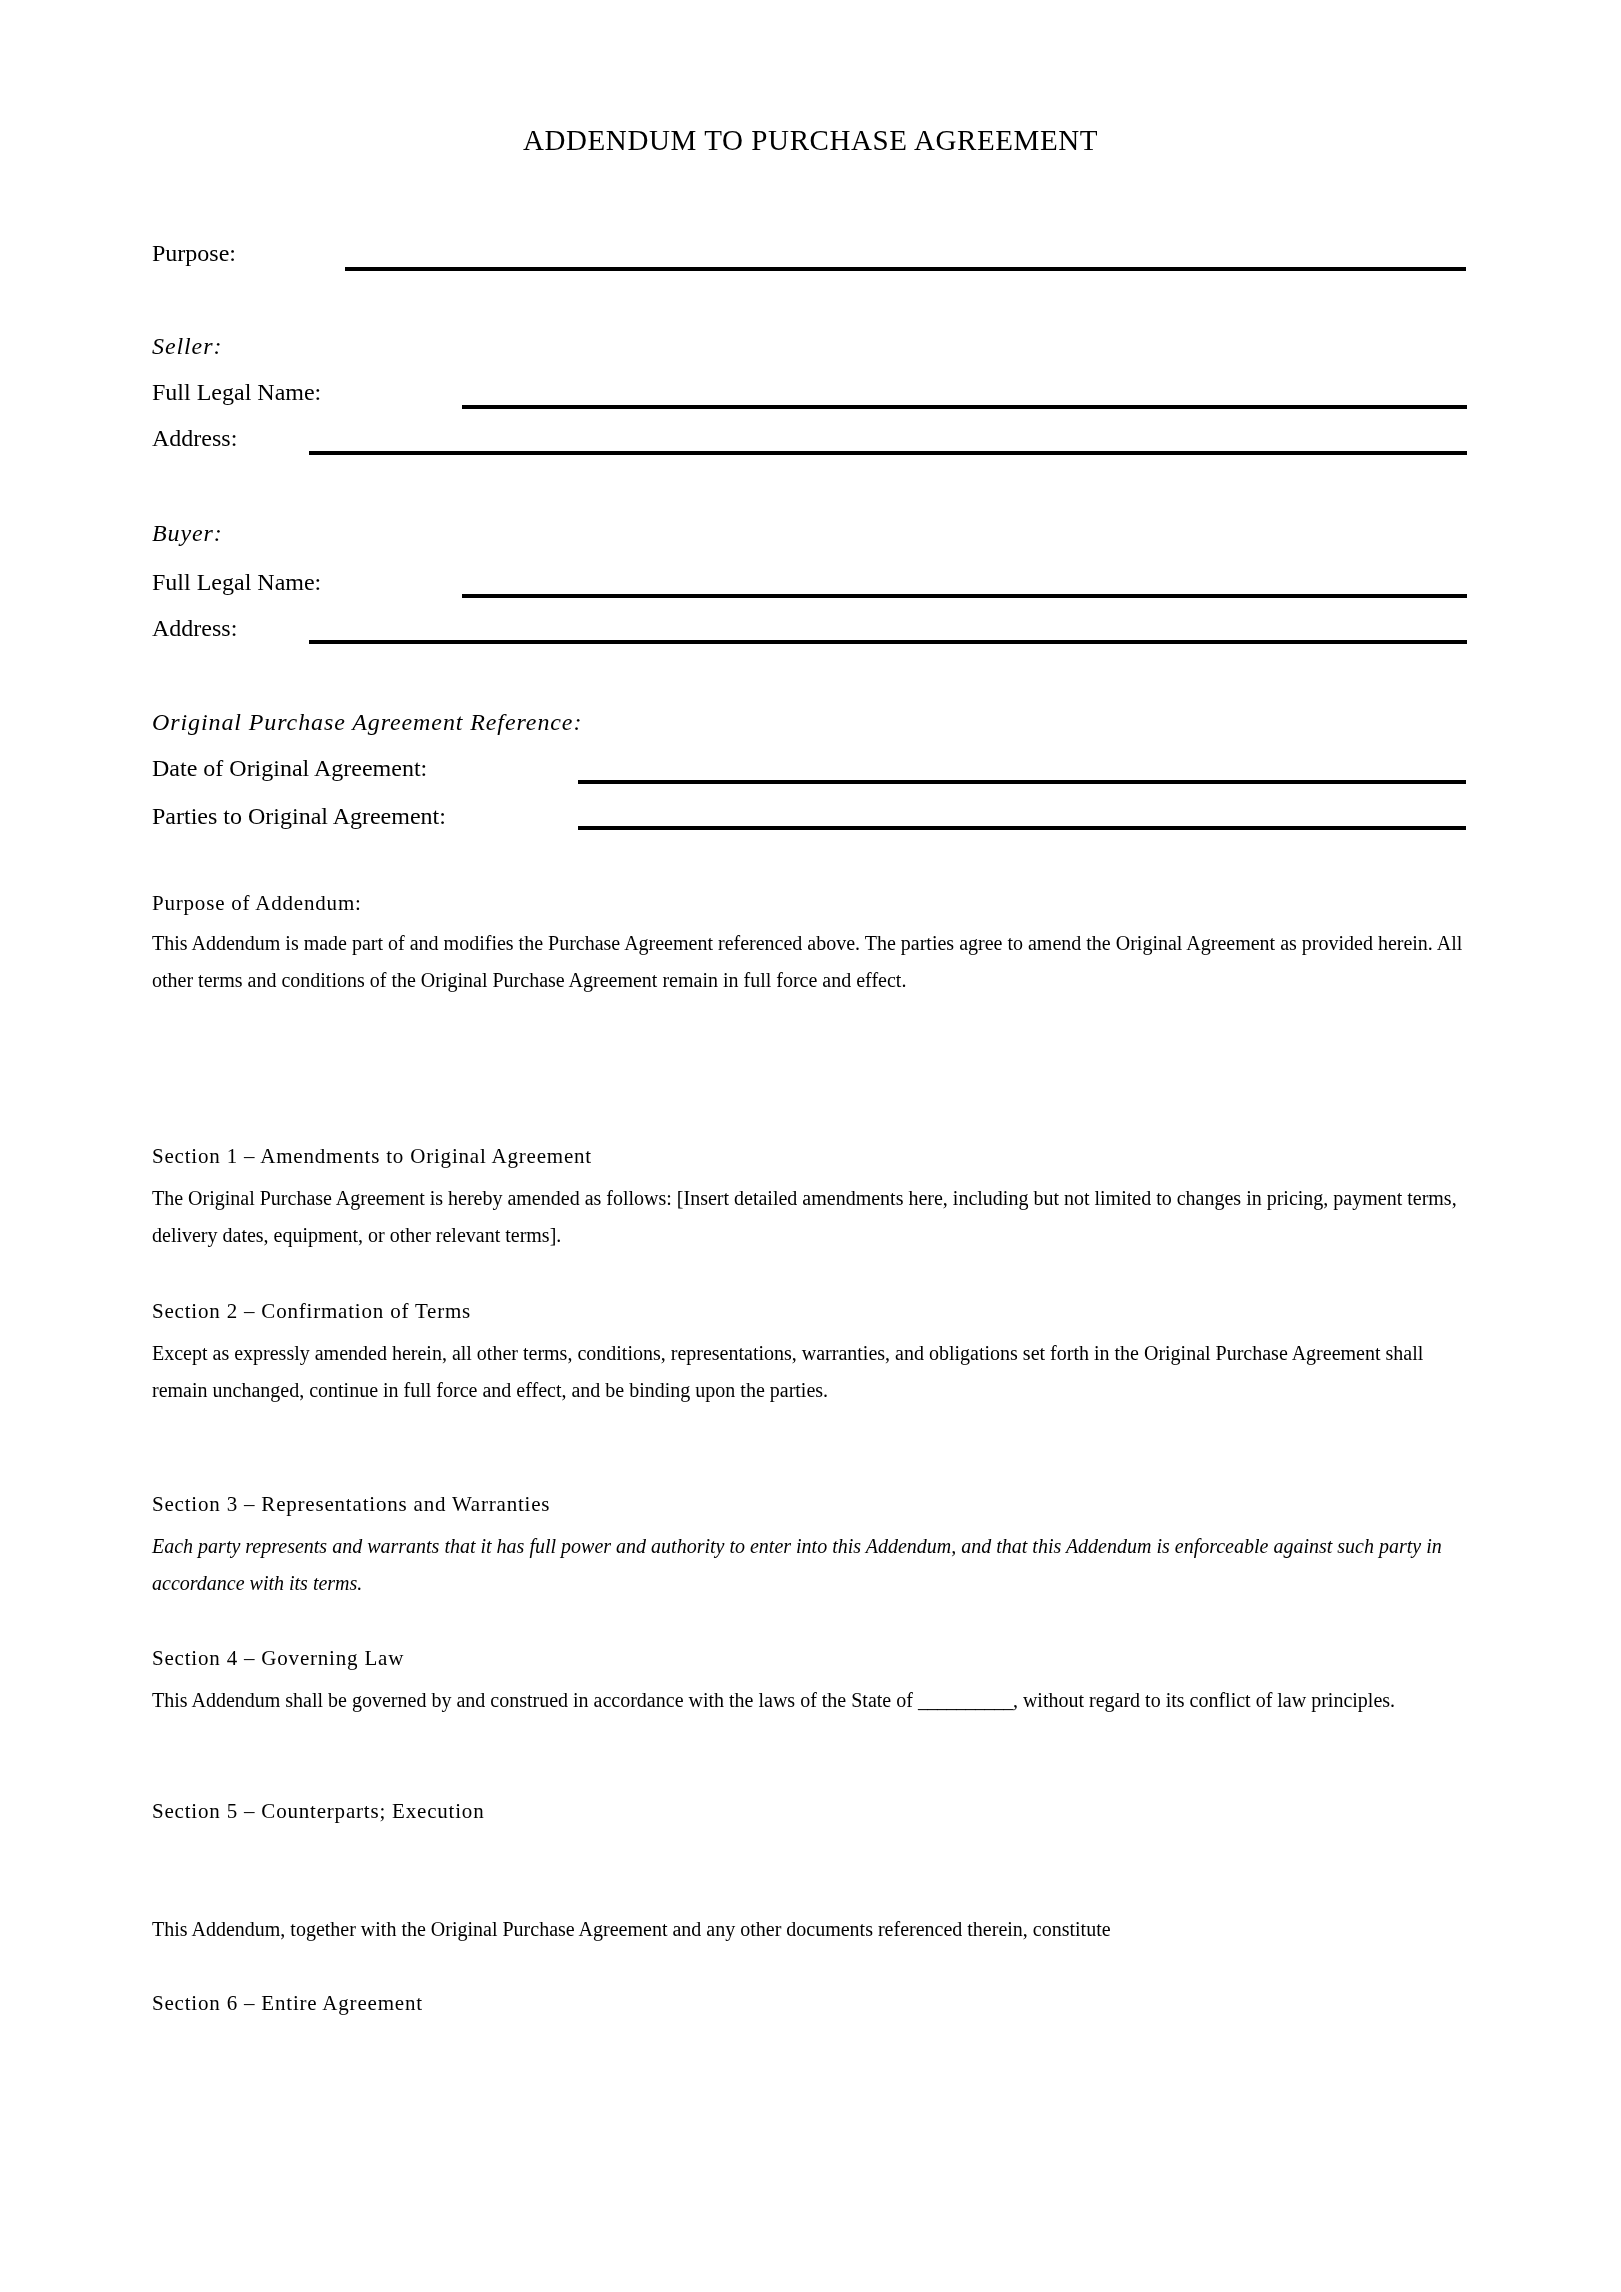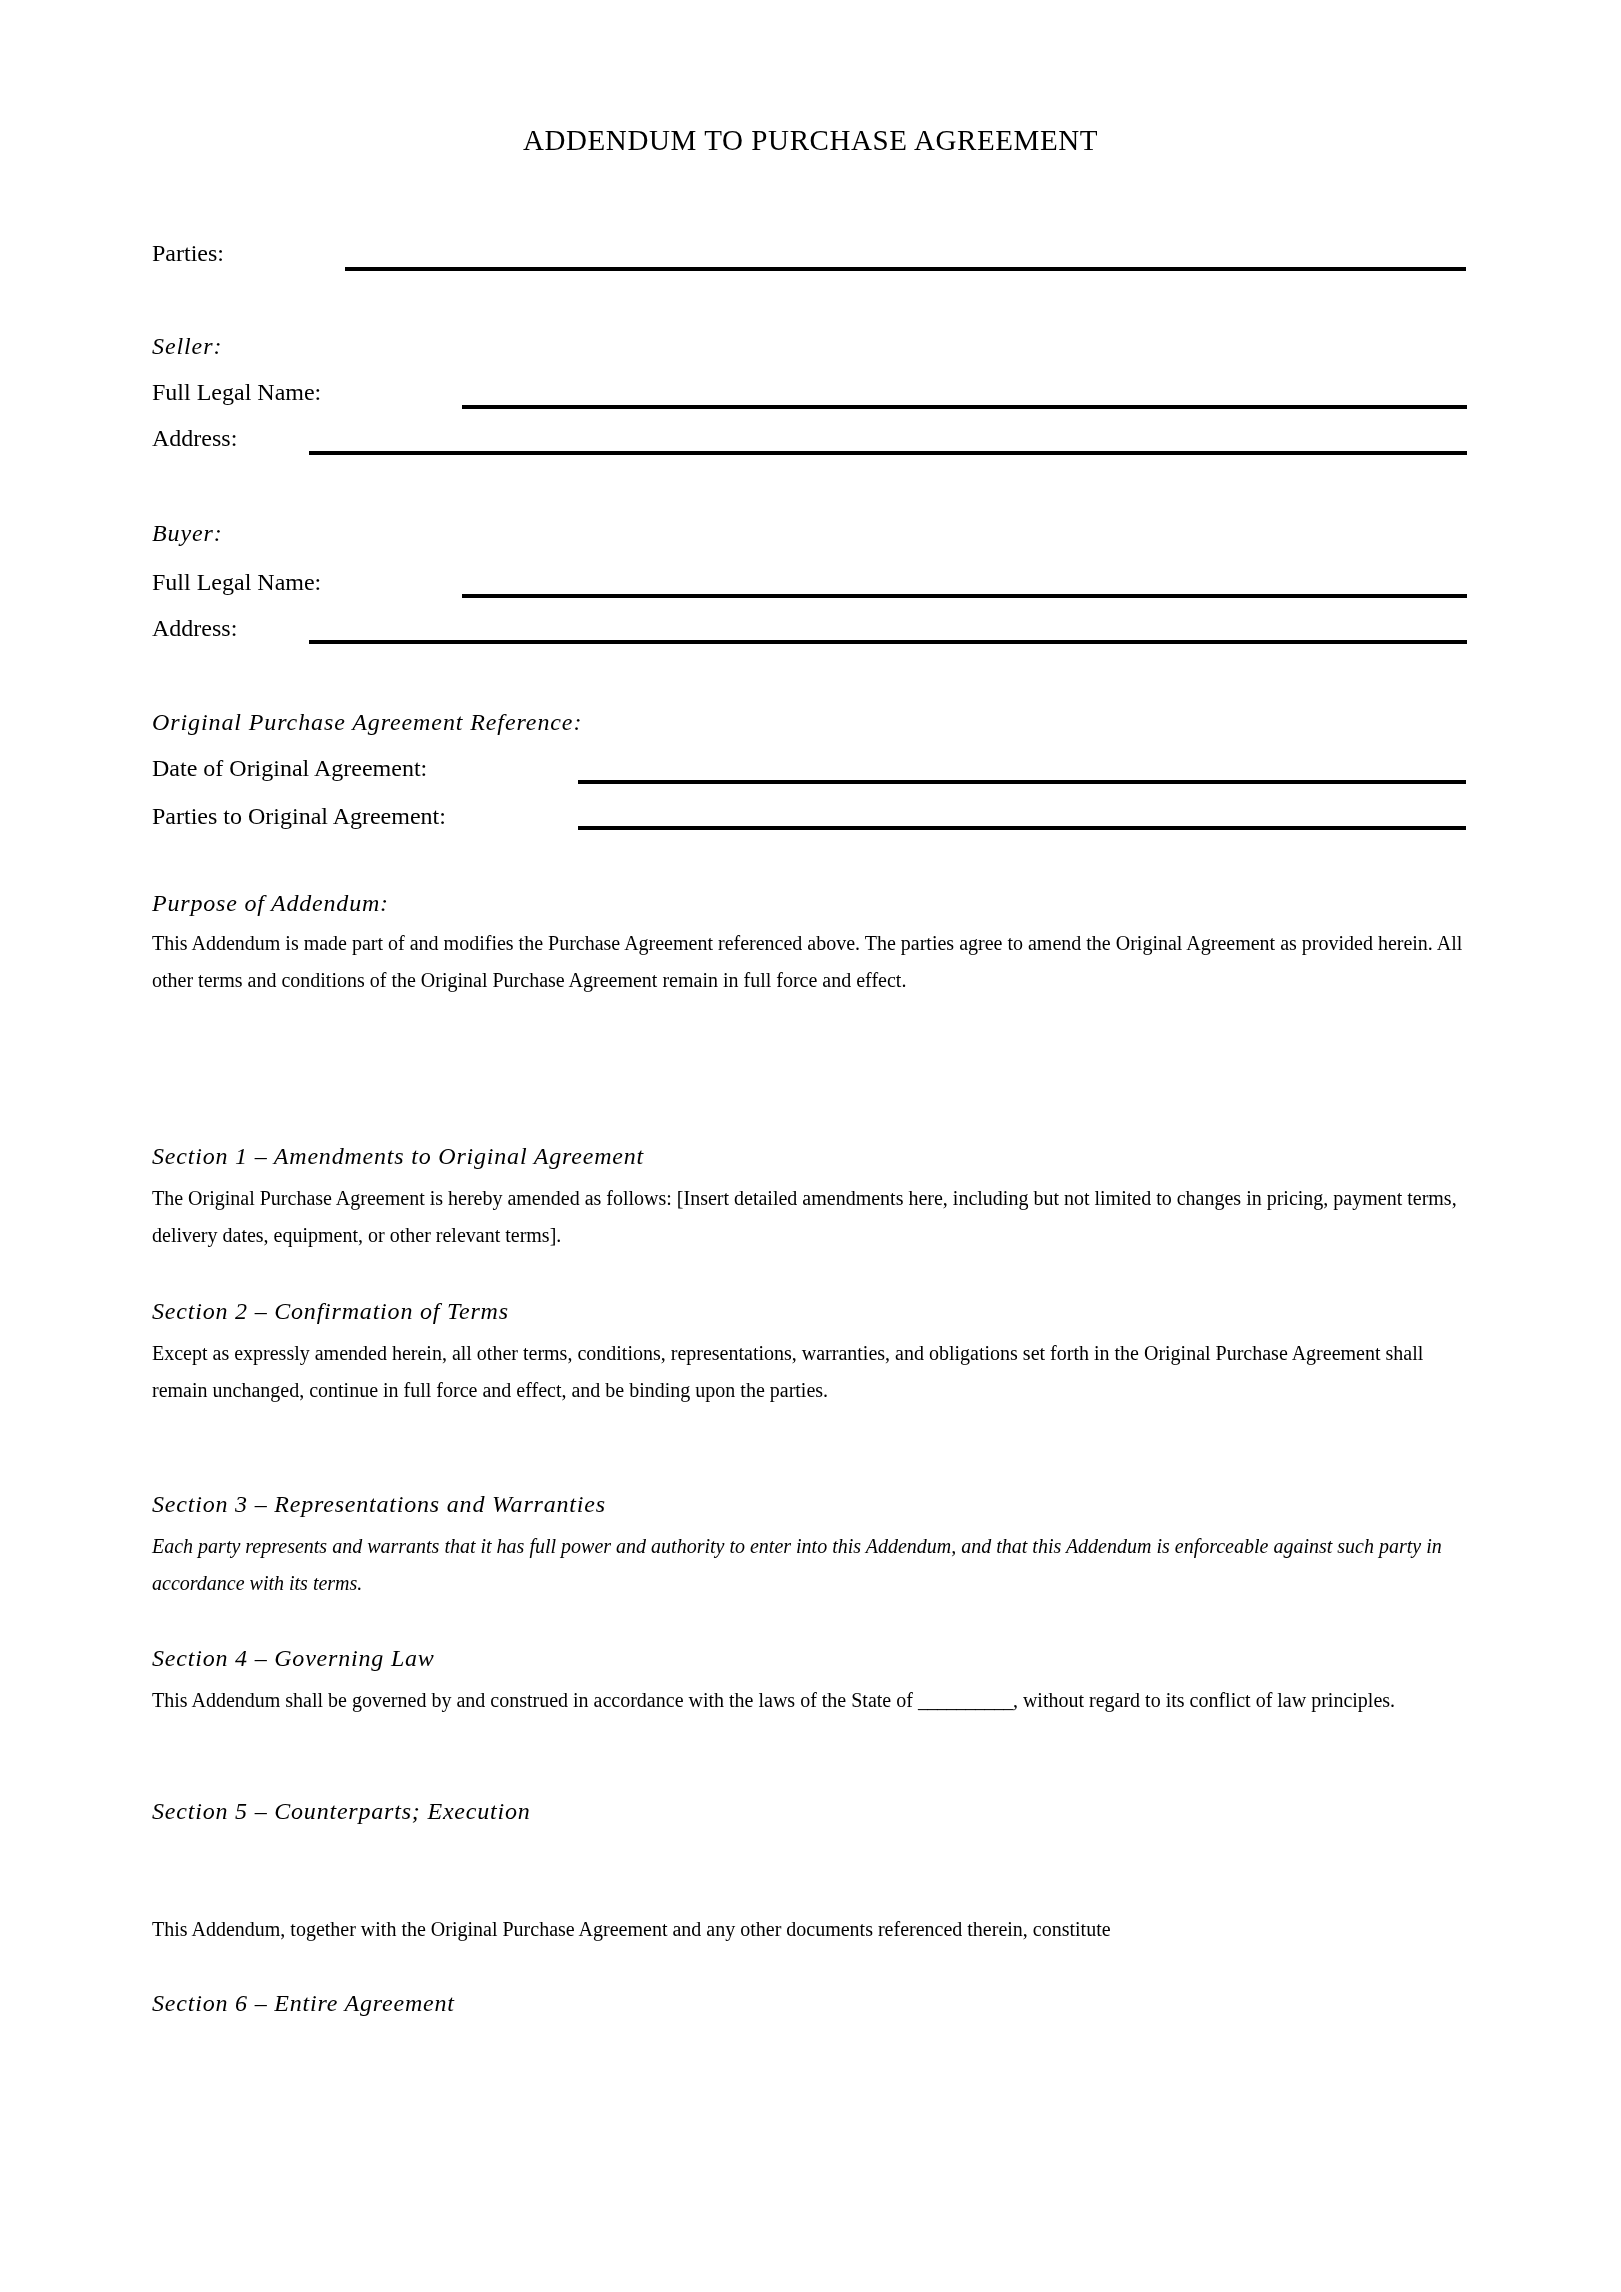--- a/index.html
+++ b/index.html
@@ -62,40 +62,39 @@
     left: 152px;
     width: 1321px;
     font-size: 20px;
     line-height: 37px;
     text-align: left;
     font-weight: 400;
   }
   .sec-head {
     position: absolute;
     left: 152px;
-    font-size: 24px;
+    font-size: 21px;
     line-height: 30px;
     letter-spacing: 0.8px;
     white-space: nowrap;
     font-weight: 400;
-    font-style: italic;
   }
   .blank-fill {
     text-decoration: none;
     letter-spacing: -0.5px;
   }
 </style>
 </head>
 <body>
 
 <div class="page">
 
   <div class="doc-title">ADDENDUM TO PURCHASE AGREEMENT</div>
 
-  <div class="abs label" style="top:238px;">Parties:</div>
+  <div class="abs label" style="top:238px;">Purpose:</div>
   <div class="rule" style="left:345px; top:267px; width:1121px;"></div>
 
   <div class="abs label spaced" style="top:331px;">Seller:</div>
   <div class="abs label" style="top:377px;">Full Legal Name:</div>
   <div class="rule" style="left:462px; top:405px; width:1005px;"></div>
   <div class="abs label" style="top:423px;">Address:</div>
   <div class="rule" style="left:309px; top:451px; width:1158px;"></div>
 
   <div class="abs label spaced" style="top:518px;">Buyer:</div>
   <div class="abs label" style="top:567px;">Full Legal Name:</div>

